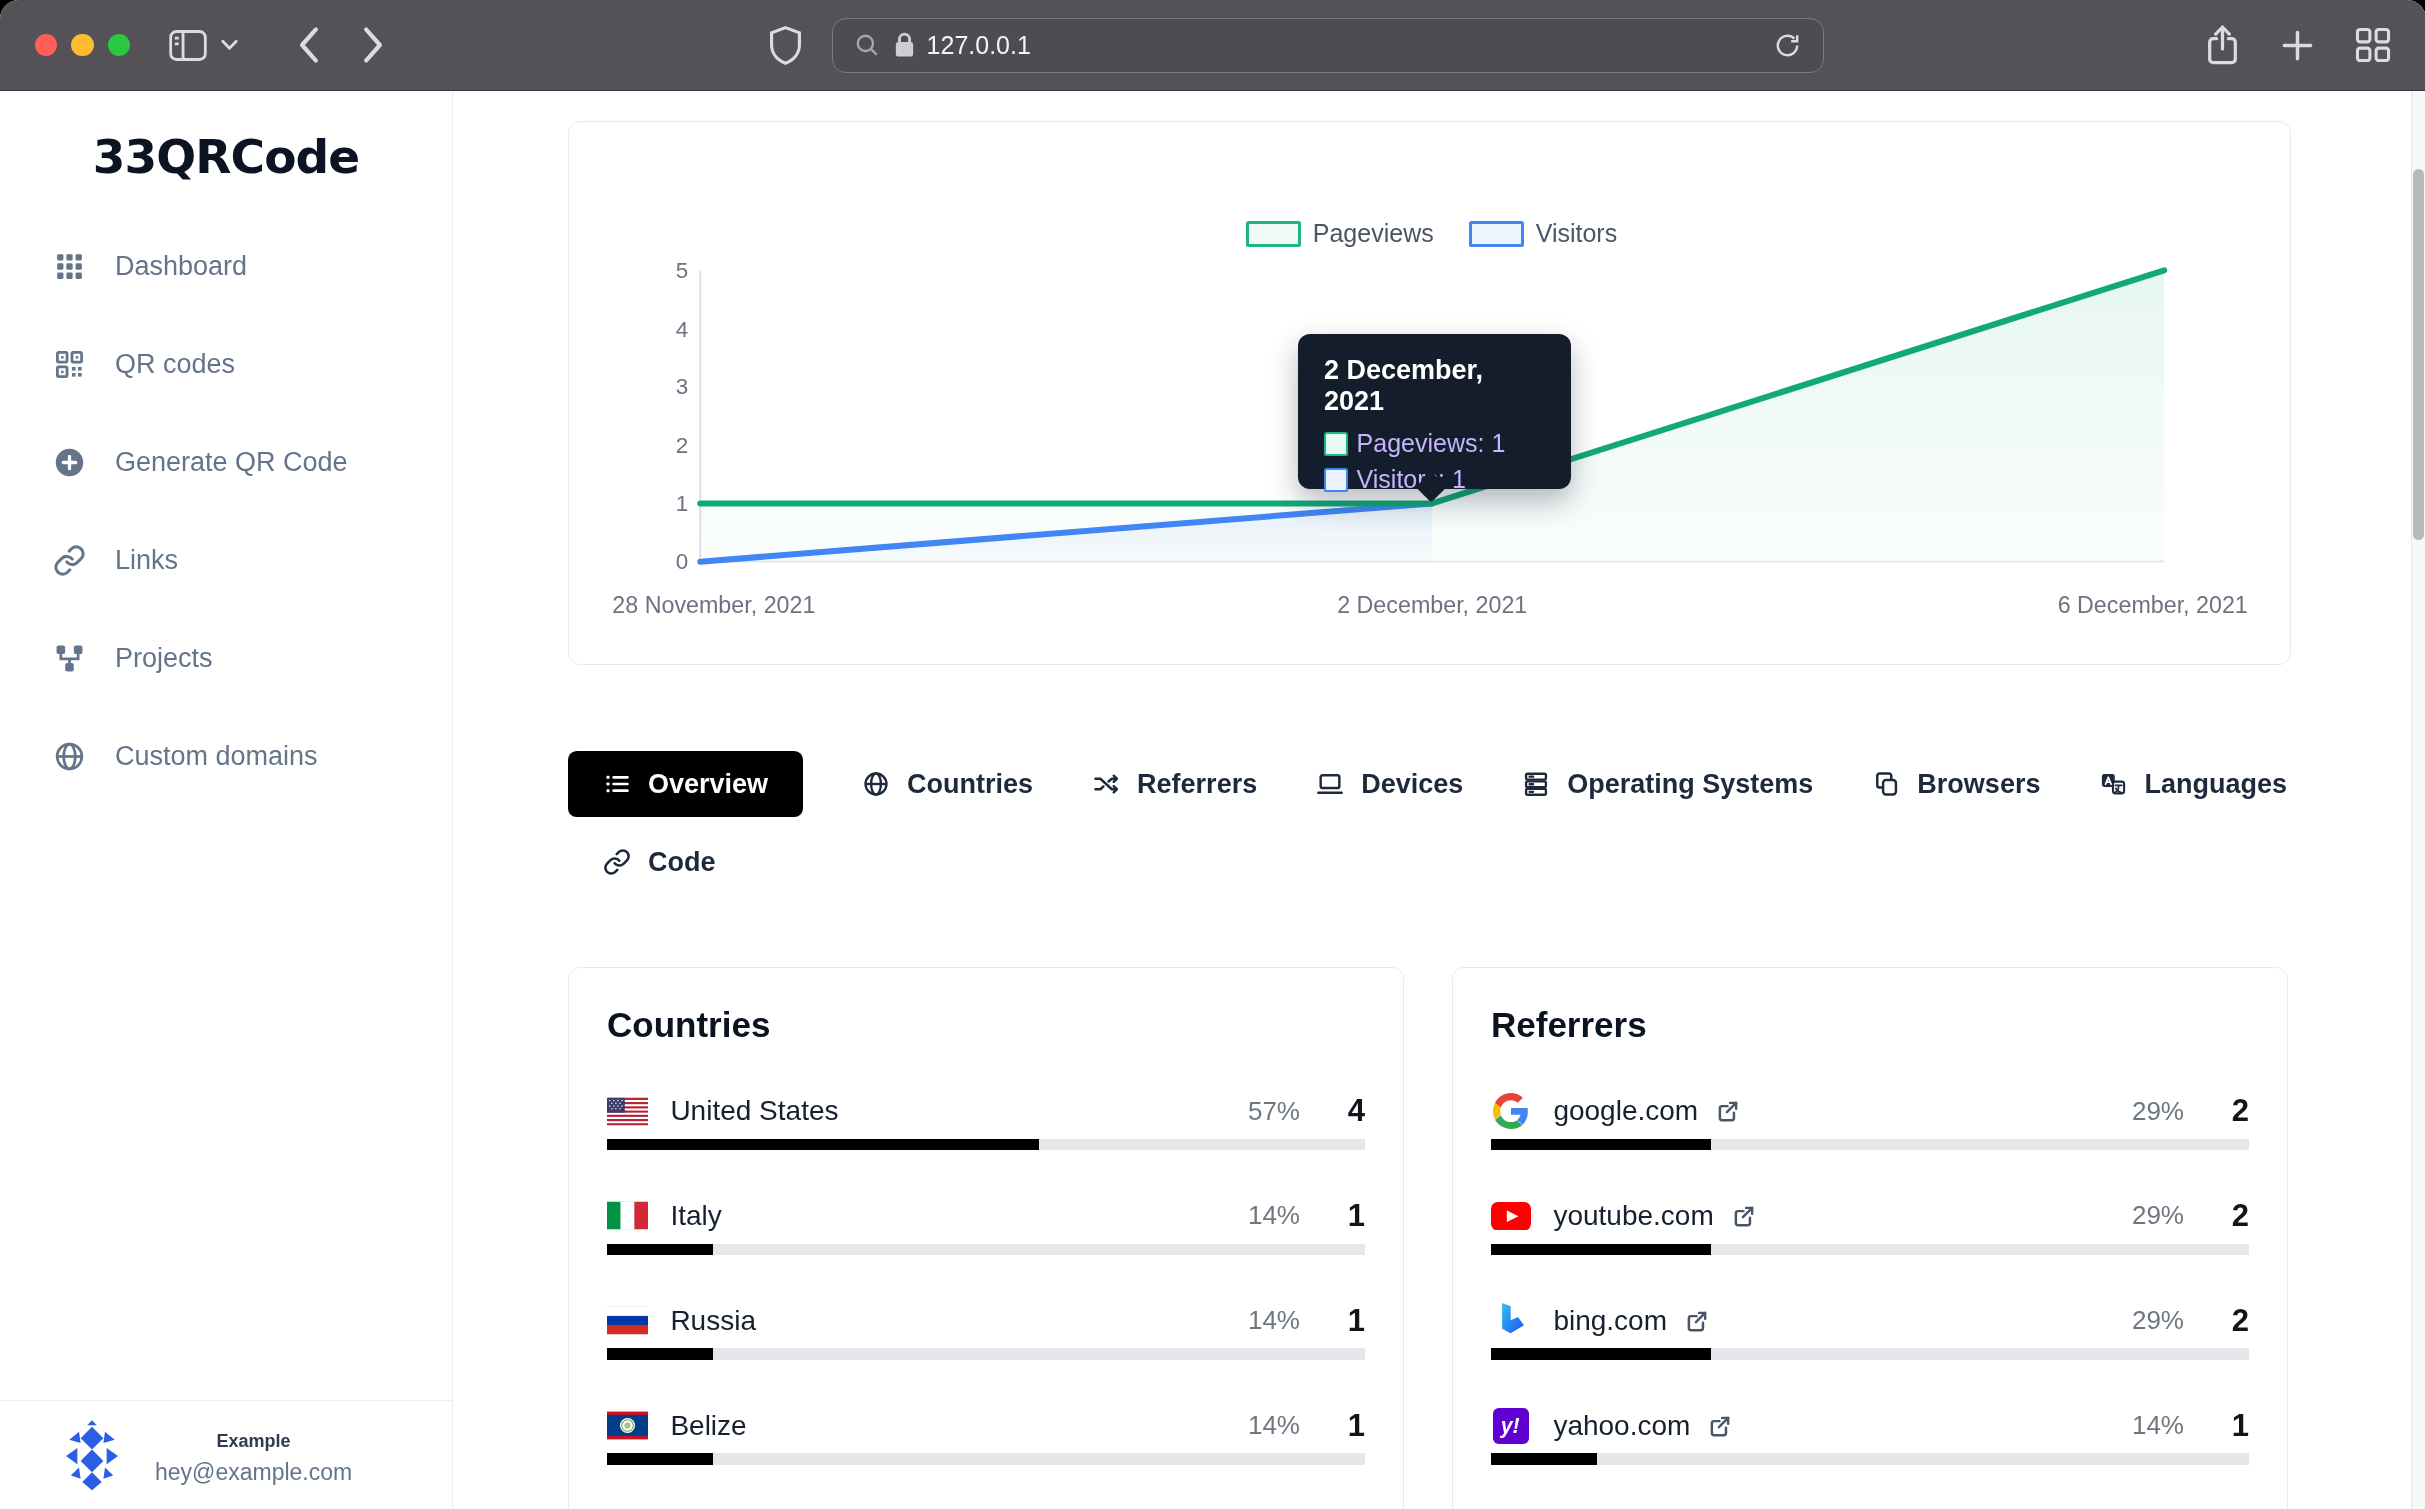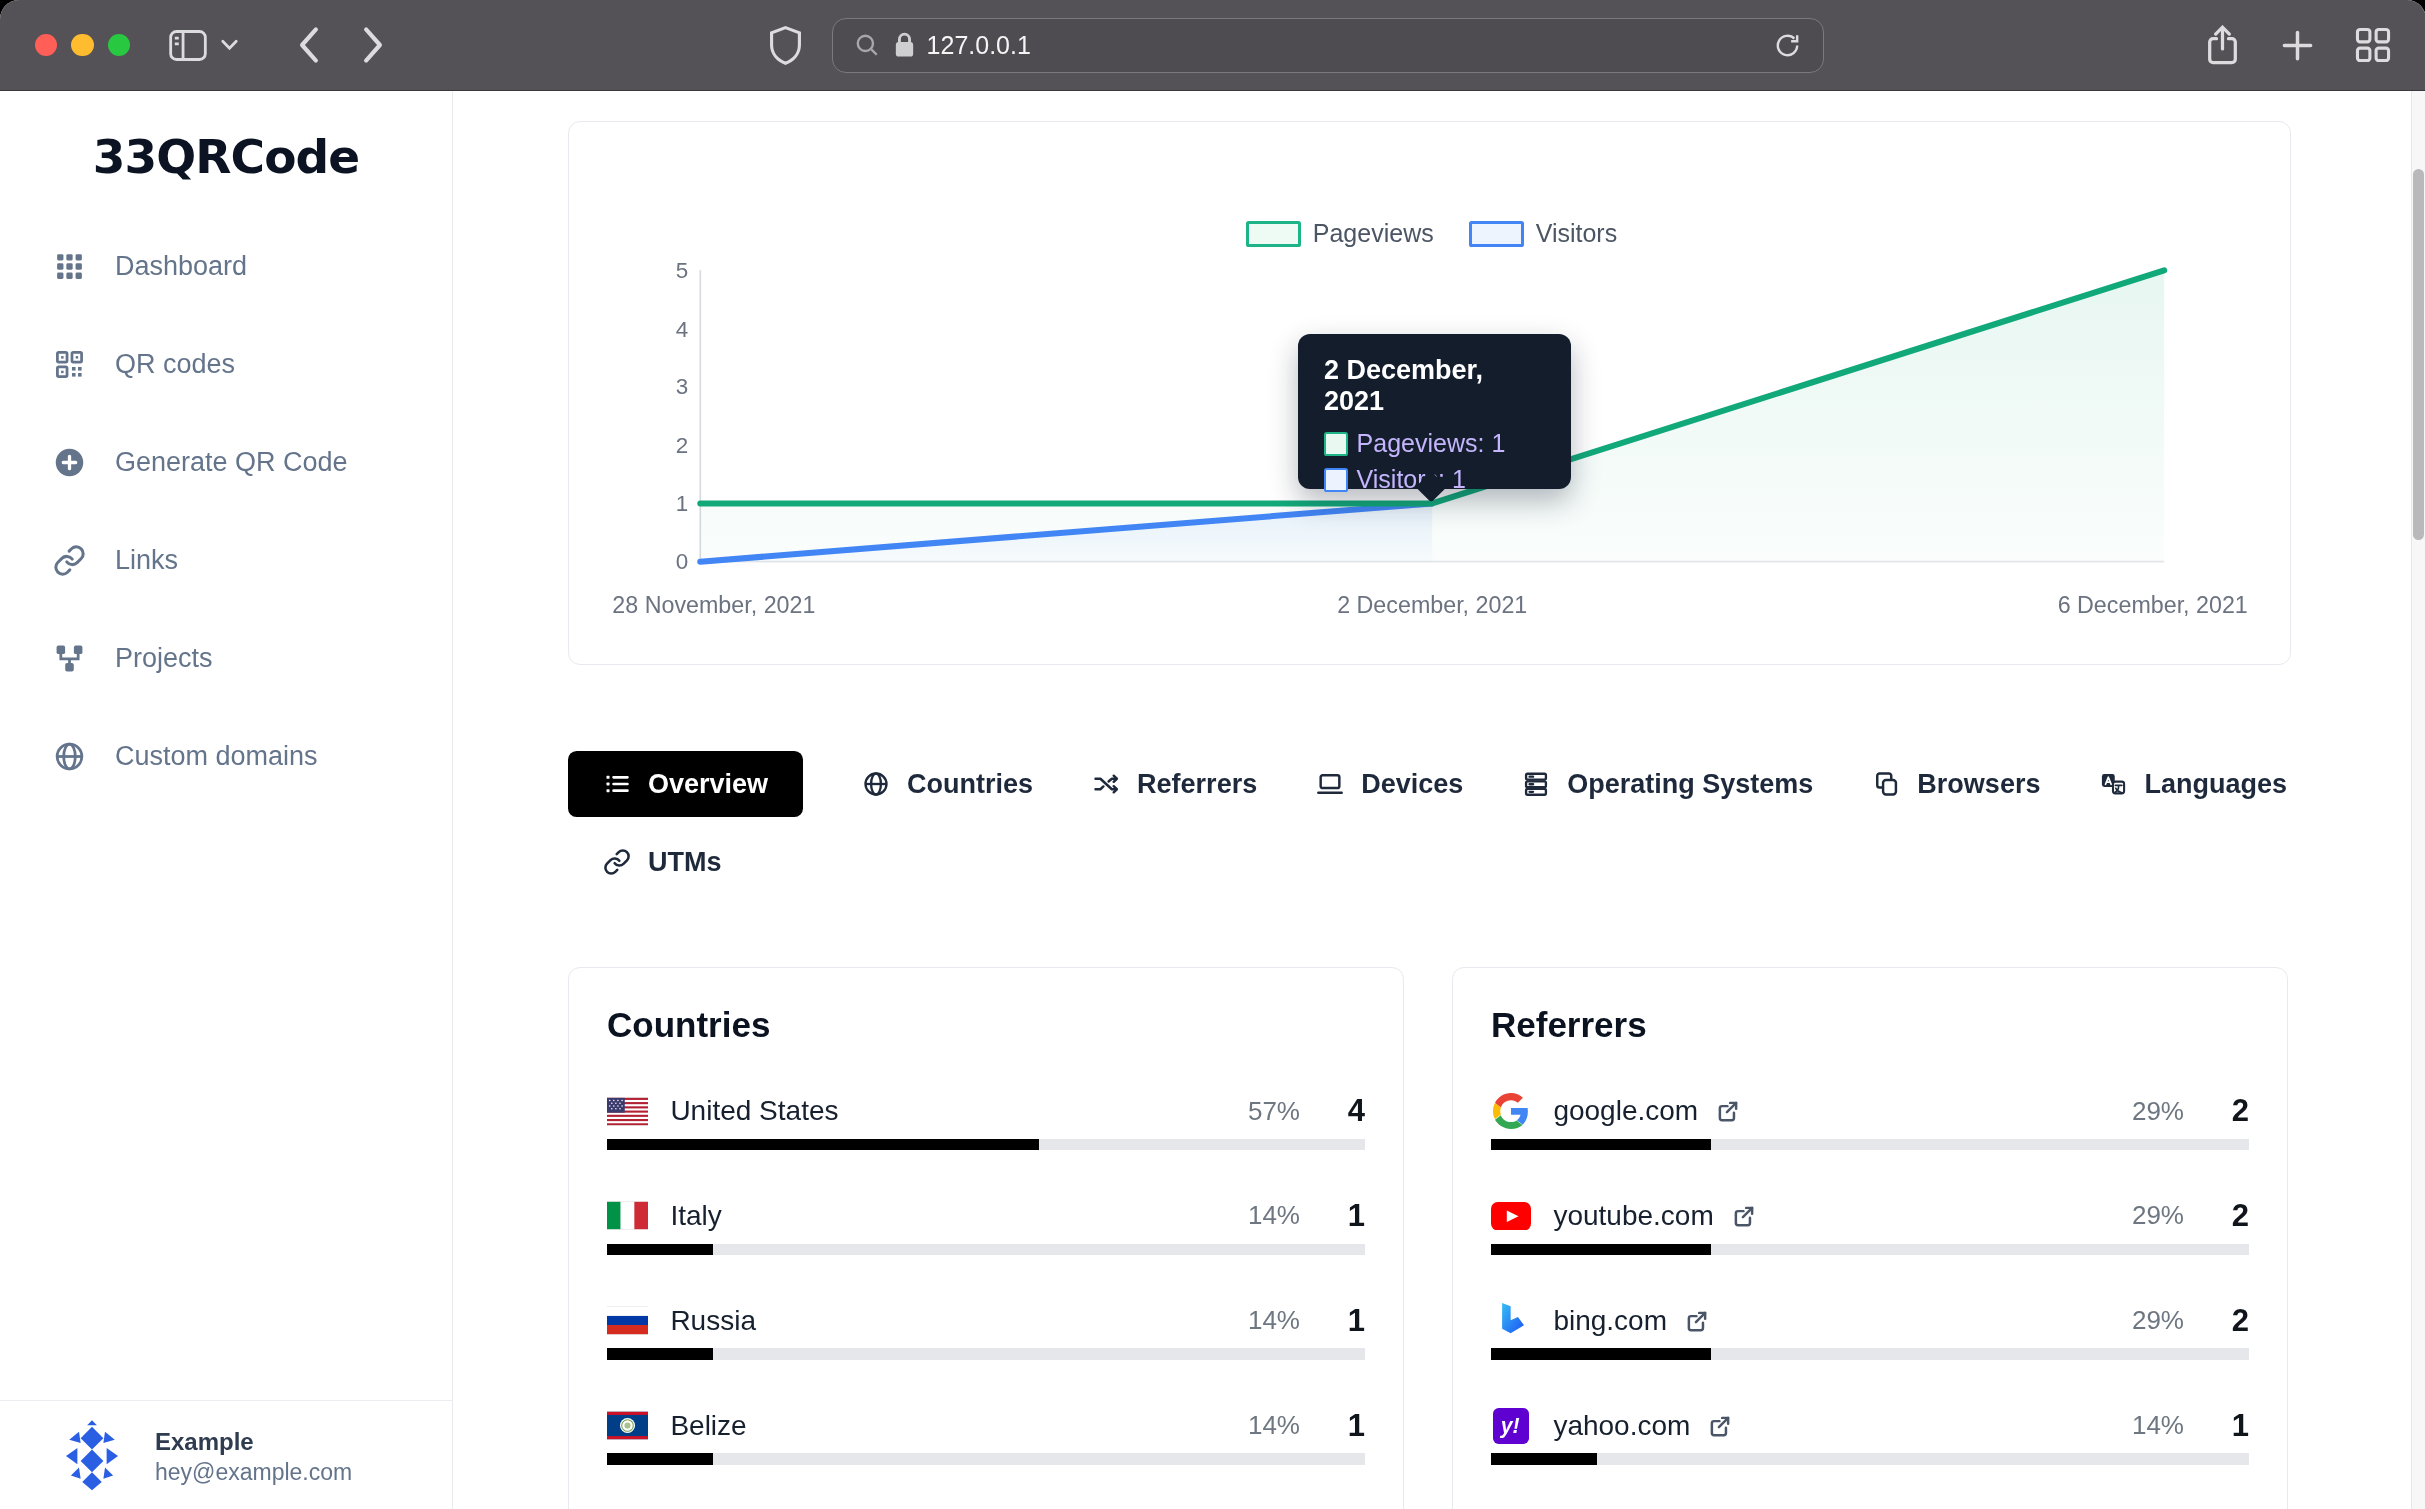--- a/index.html
+++ b/index.html
@@ -23,21 +23,21 @@
   .app { flex:1; display:flex; position:relative; background:#fff; min-height:0; }
 
   .sidebar { width:453px; flex:0 0 453px; border-right:1.7px solid #e9ecef; display:flex; flex-direction:column; background:#fff; }
   .logo { padding-top:39px; text-align:center; font-family:"DejaVu Sans", sans-serif; font-size:47px; font-weight:800; letter-spacing:-0.9px; color:#0c1322; line-height:53px; }
   .nav { margin-top:34px; display:flex; flex-direction:column; }
   .nav-item { height:98px; display:flex; align-items:center; padding-left:53px; color:#64748b; font-size:27px; font-weight:500; cursor:pointer; }
   .nav-item .nicon { width:33px; height:33px; margin-right:29px; display:flex; align-items:center; justify-content:center; color:#64748b; }
   .nav-item .nicon svg { width:33px; height:33px; display:block; }
   .user { margin-top:auto; border-top:1.7px solid #ebedf0; height:110px; display:flex; align-items:center; padding-left:53px; gap:24px; }
   .avatar { width:78px; height:78px; border-radius:50%; overflow:hidden; flex:0 0 78px; }
-  .uname { font-size:24px; font-weight:700; color:#2f3b4e; line-height:33px; }
+  .uname { font-size:18px; font-weight:700; color:#2f3b4e; line-height:33px;text-align:center; }
   .uemail { font-size:23px; color:#64748b; line-height:29px; }
 
   .main { flex:1; min-width:0; padding:30px 0 0 115px; }
 
   
   .chart-card { width:1723px; height:544px; border:1.7px solid #e7e9ee; border-radius:12px; position:relative; background:#fff; }
   .legend { position:absolute; top:97px; left:2px; width:100%; display:flex; justify-content:center; align-items:center; gap:35px; z-index:2; }
   .legend-item { display:flex; align-items:center; gap:12px; font-size:25px; color:#4b5563; cursor:pointer; }
   .sw { width:55px; height:26px; border-radius:2.6px; }
   .sw-green { border:3.5px solid #1db487; background:#eefaf4; }
@@ -417,21 +417,21 @@
           </button>
         </div>
         <div class="tabrow tabrow2">
           <button class="tab">
             <span class="ticon">
               <svg viewBox="0 0 24 24" fill="none" stroke="currentColor" stroke-width="2.2" stroke-linecap="round" stroke-linejoin="round">
                   <path d="M10 13a5 5 0 0 0 7.54.54l3-3a5 5 0 0 0-7.07-7.07l-1.72 1.71"></path>
                   <path d="M14 11a5 5 0 0 0-7.54-.54l-3 3a5 5 0 0 0 7.07 7.07l1.71-1.71"></path>
                 </svg>
             </span>
-            <span>UTMs</span>
+            <span>Code</span>
           </button>
         </div>
       </div>
 
       <div class="cards">
 
         <section class="card">
           <h2 class="card-title">Countries</h2>
 
           <div class="srow">

